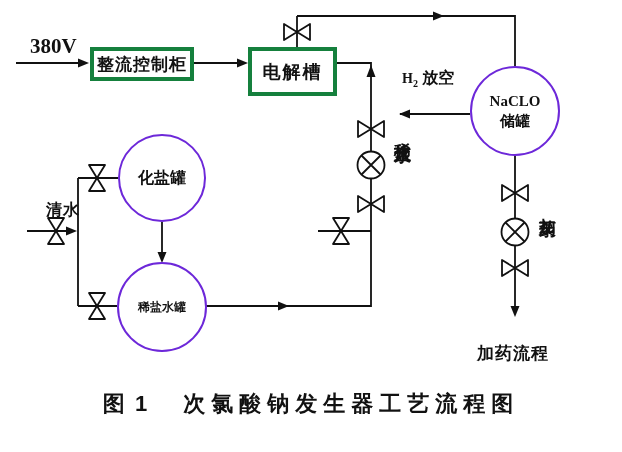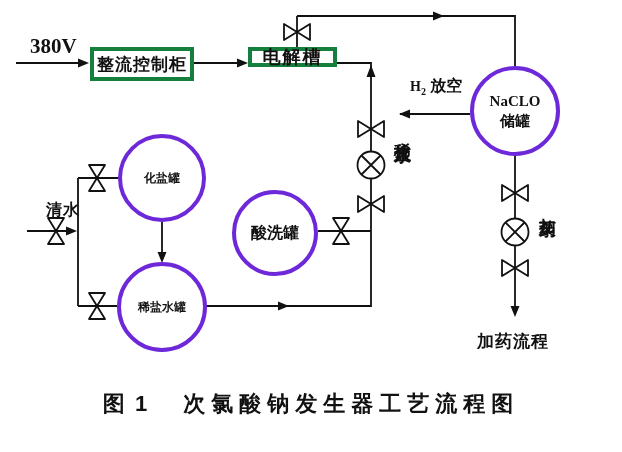--- a/index.html
+++ b/index.html
@@ -10,21 +10,21 @@
   }
   .canvas svg{position:absolute;left:0;top:0;}
   .abs{position:absolute;}
   .lbl{font-weight:bold;color:#111;white-space:nowrap;}
   .box{
     position:absolute;border:4px solid #15803d;background:#fff;
     display:flex;align-items:center;justify-content:center;
     font-weight:bold;box-sizing:border-box;
   }
   .tank{
-    position:absolute;border:4px solid #6d28d9;border-radius:50%;background:#fff;
+    position:absolute;border:2px solid #6d28d9;border-radius:50%;background:#fff;
     display:flex;flex-direction:column;align-items:center;justify-content:center;
     font-weight:bold;box-sizing:border-box;text-align:center;
   }
   .vtext{
     writing-mode:vertical-rl;text-orientation:upright;
     font-weight:bold;letter-spacing:2px;white-space:nowrap;
   }
   .caption{
     position:absolute;left:0;top:389px;width:622px;text-align:center;
     font-weight:bold;font-size:22px;
@@ -127,50 +127,47 @@
       <g>
         <circle cx="515" cy="232" r="13.5"></circle>
         <path d="M505.5,222.5 L524.5,241.5 M505.5,241.5 L524.5,222.5"></path>
       </g>
     </g>
   </svg>
 
   <div class="box" style="left:90px;top:47px;width:104px;height:34px;font-size:17px;letter-spacing:1px;">
     <span>整流控制柜</span>
   </div>
-  <div class="box" style="left:248px;top:47px;width:89px;height:20px;font-size:18px;letter-spacing:2px;">
+  <div class="box" style="left:248px;top:47px;width:89px;height:49px;font-size:18px;letter-spacing:2px;">
     <span>电解槽</span>
   </div>
 
-  <div class="tank" style="left:118px;top:134px;width:88px;height:88px;font-size:12px;">
+  <div class="tank" style="left:118px;top:134px;width:88px;height:88px;font-size:16px;">
     <span>化盐罐</span>
-  </div>
-  <div class="tank" style="left:232px;top:190px;width:86px;height:86px;font-size:16px;">
-    <span>酸洗罐</span>
   </div>
   <div class="tank" style="left:117px;top:262px;width:90px;height:90px;font-size:12px;">
     <span>稀盐水罐</span>
   </div>
   <div class="tank" style="left:470px;top:66px;width:90px;height:90px;font-size:15px;line-height:20px;">
     <span class="serifish" style="font-size:15px;">NaCLO</span>
     <span>储罐</span>
   </div>
 
   <div class="abs lbl serifish" style="left:30px;top:34px;font-size:21px;">380V</div>
 
   <div class="abs lbl" style="left:11px;top:200px;font-size:16px;letter-spacing:1px;margin-left:35px;">清水</div>
 
-  <div class="abs lbl" style="left:402px;top:76px;font-size:16px;margin-left:8px;">
+  <div class="abs lbl" style="left:402px;top:68px;font-size:16px;">
     <span class="serifish" style="font-size:14px;">H</span><sub class="serifish">2</sub>
     <span>放空</span>
   </div>
 
   <div class="abs lbl vtext" style="left:391px;top:128px;font-size:17px;">稀盐水泵</div>
 
   <div class="abs lbl vtext" style="left:536px;top:204px;font-size:17px;">加药泵</div>
 
-  <div class="abs lbl" style="left:477px;top:330px;font-size:17px;letter-spacing:1px;">加药流程</div>
+  <div class="abs lbl" style="left:477px;top:342px;font-size:17px;letter-spacing:1px;">加药流程</div>
 
   <div class="caption">
     <span class="fig-no">图 1</span><span class="fig-title">次氯酸钠发生器工艺流程图</span>
   </div>
 
 </div>
 
 </body></html>

